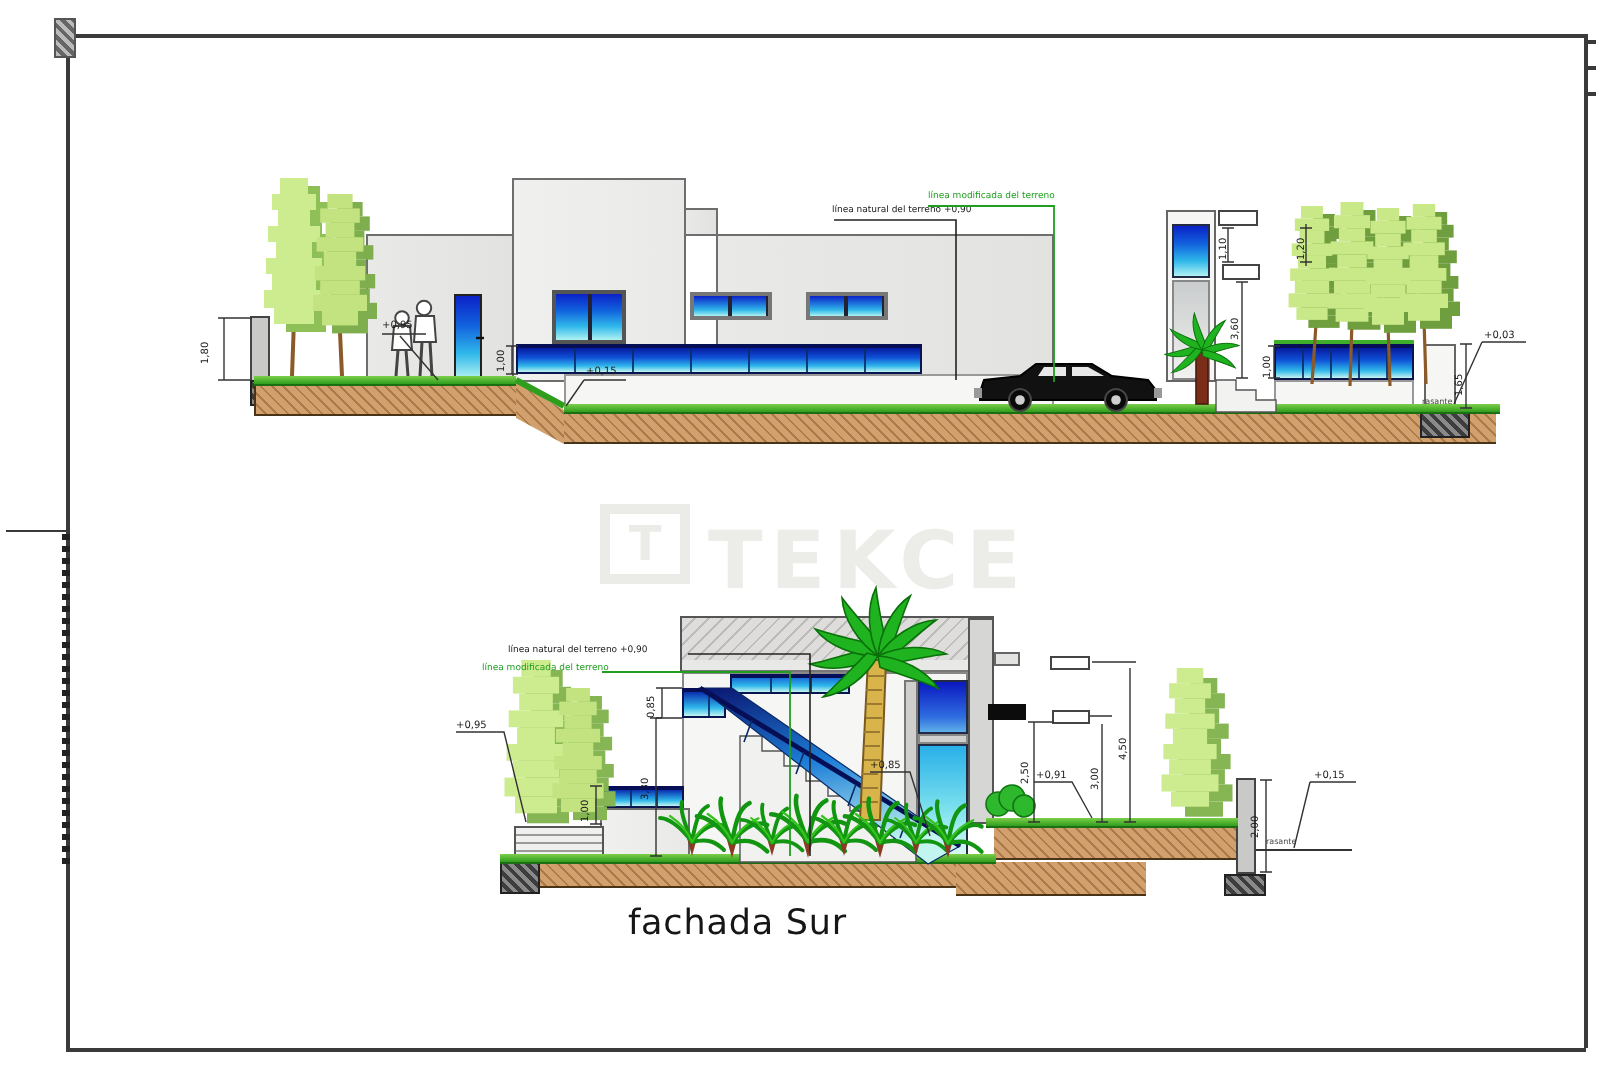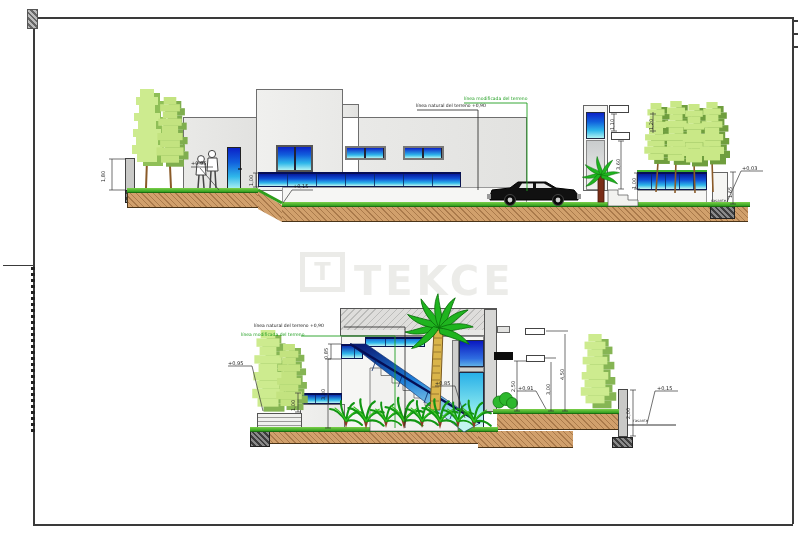--- a/index.html
+++ b/index.html
@@ -296,20 +296,21 @@
   <div class="lbl rot" style="left:321px;top:400px">3,30</div>
   <div class="lbl rot" style="left:291px;top:411px">1,00</div>
   <div class="lbl" style="left:435px;top:381px">+0,85</div>
   <div class="lbl rot" style="left:511px;top:392px">2,50</div>
   <div class="lbl" style="left:518px;top:386px">+0,91</div>
   <div class="lbl rot" style="left:546px;top:395px">3,00</div>
   <div class="lbl rot" style="left:560px;top:380px">4,50</div>
   <div class="lbl rot" style="left:626px;top:419px">2,00</div>
   <div class="lbl" style="left:657px;top:386px">+0,15</div>
   <div class="lbl tiny" style="left:633px;top:419px">rasante</div>
+  <div class="title" style="left:314px;top:452px">fachada Sur</div>
 
   <svg style="left:0;top:0" width="800" height="533" viewBox="0 0 800 533">
     <g stroke="#333" stroke-width="0.7" fill="none">
       <path d="M112,159 V190 M109,159 H126 M109,190 H126"></path>
       <path d="M191,167 H213 M200,168 L219,190"></path>
       <path d="M256,173 V187 M253,173 H259 M253,187 H259"></path>
       <path d="M292,190 H313 M292,190 L283,203"></path>
       <path d="M614,114 V131 M611,114 H617 M611,131 H617"></path>
       <path d="M653,112 V133 M650,114 H656 M650,131 H656"></path>
       <path d="M621,141 V189 M618,141 H624 M618,189 H624"></path>

